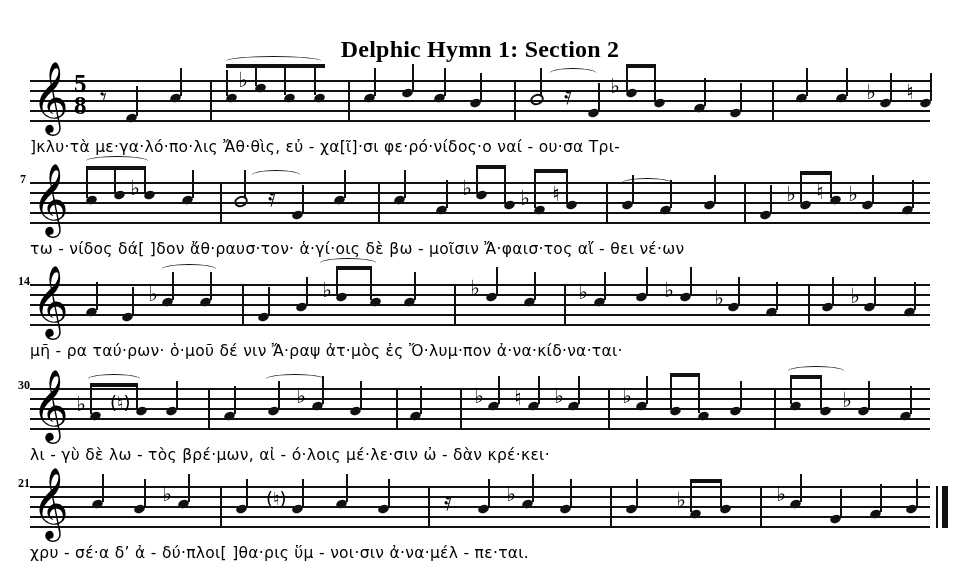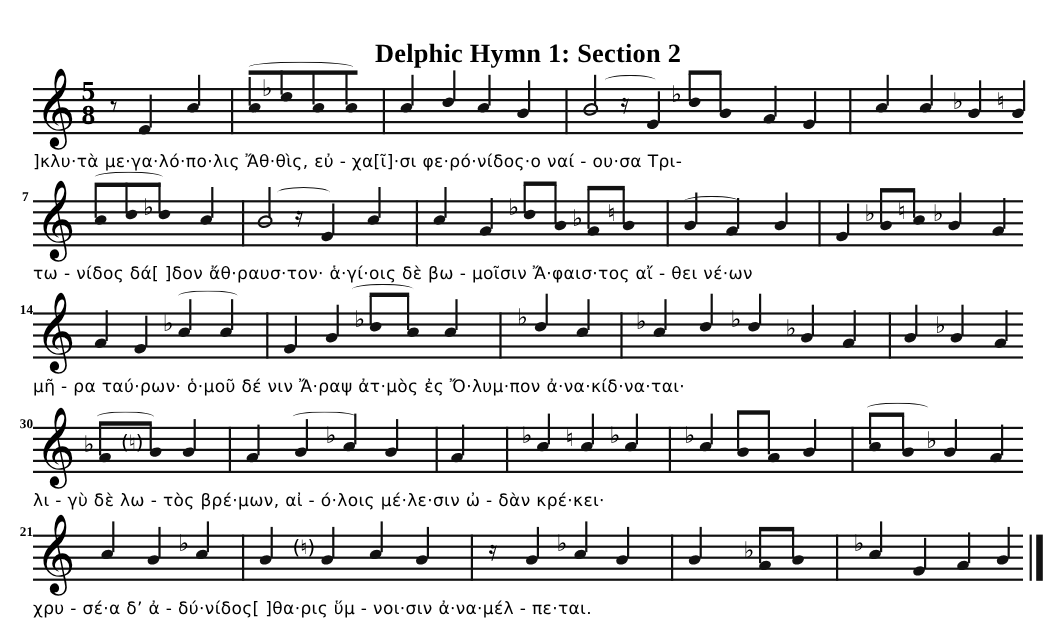--- a/index.html
+++ b/index.html
@@ -555,16 +555,16 @@
       <div class="note" style="left:800px; top:29px;"></div>
       <div class="stem" style="left:810px; top:3px; height:28px;"></div>
       <div class="note" style="left:840px; top:24px;"></div>
       <div class="stem" style="left:850px; top:-2px; height:28px;"></div>
       <div class="note" style="left:876px; top:19px;"></div>
       <div class="stem" style="left:886px; top:-7px; height:28px;"></div>
 
       <div class="barline final-thin" style="left:906px;"></div>
       <div class="barline final-thick" style="left:912px;"></div>
     </div>
-    <div class="lyrics" style="top:58px;">χρυ  -  σέ·α    δ’ ἀ  -  δύ·νίδος[    ]θα·ρις ὕμ  -  νοι·σιν ἀ·να·μέλ  -  πε·ται.</div>
+    <div class="lyrics" style="top:58px;">χρυ  -  σέ·α    δ’ ἀ  -  δύ·πλοι[    ]θα·ρις ὕμ  -  νοι·σιν ἀ·να·μέλ  -  πε·ται.</div>
   </div>
 
 </div>
 
 </body></html>

